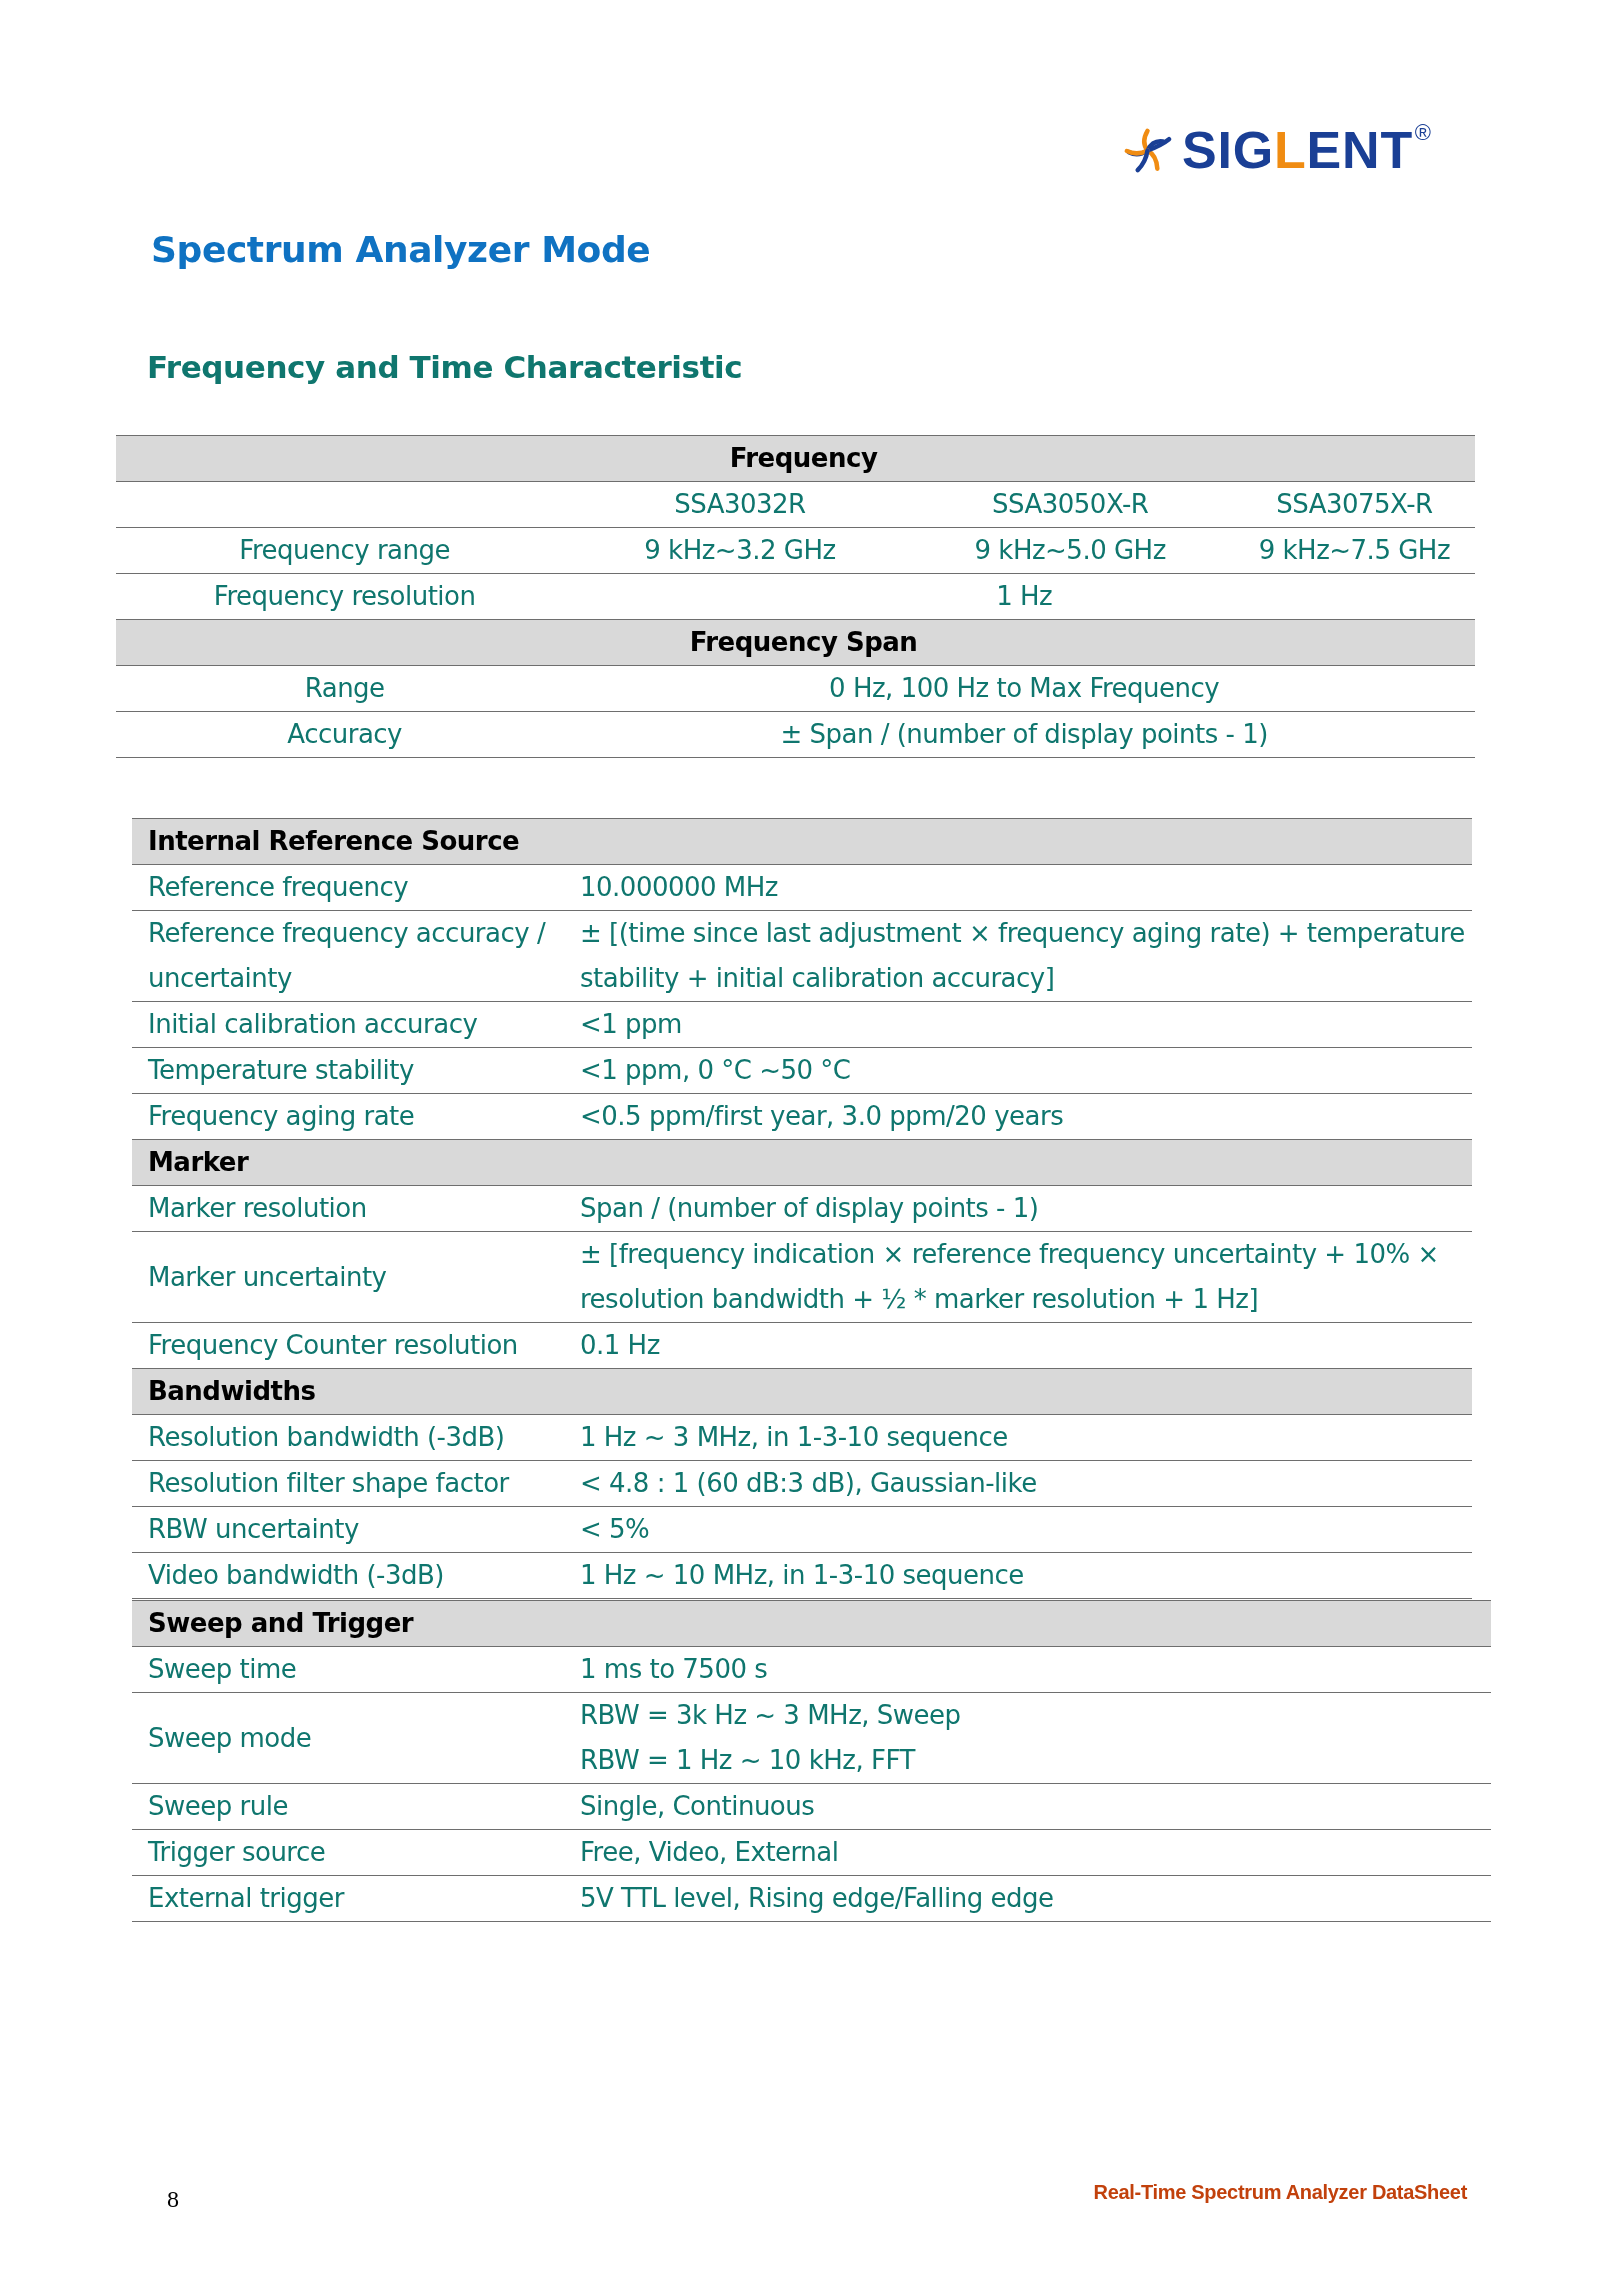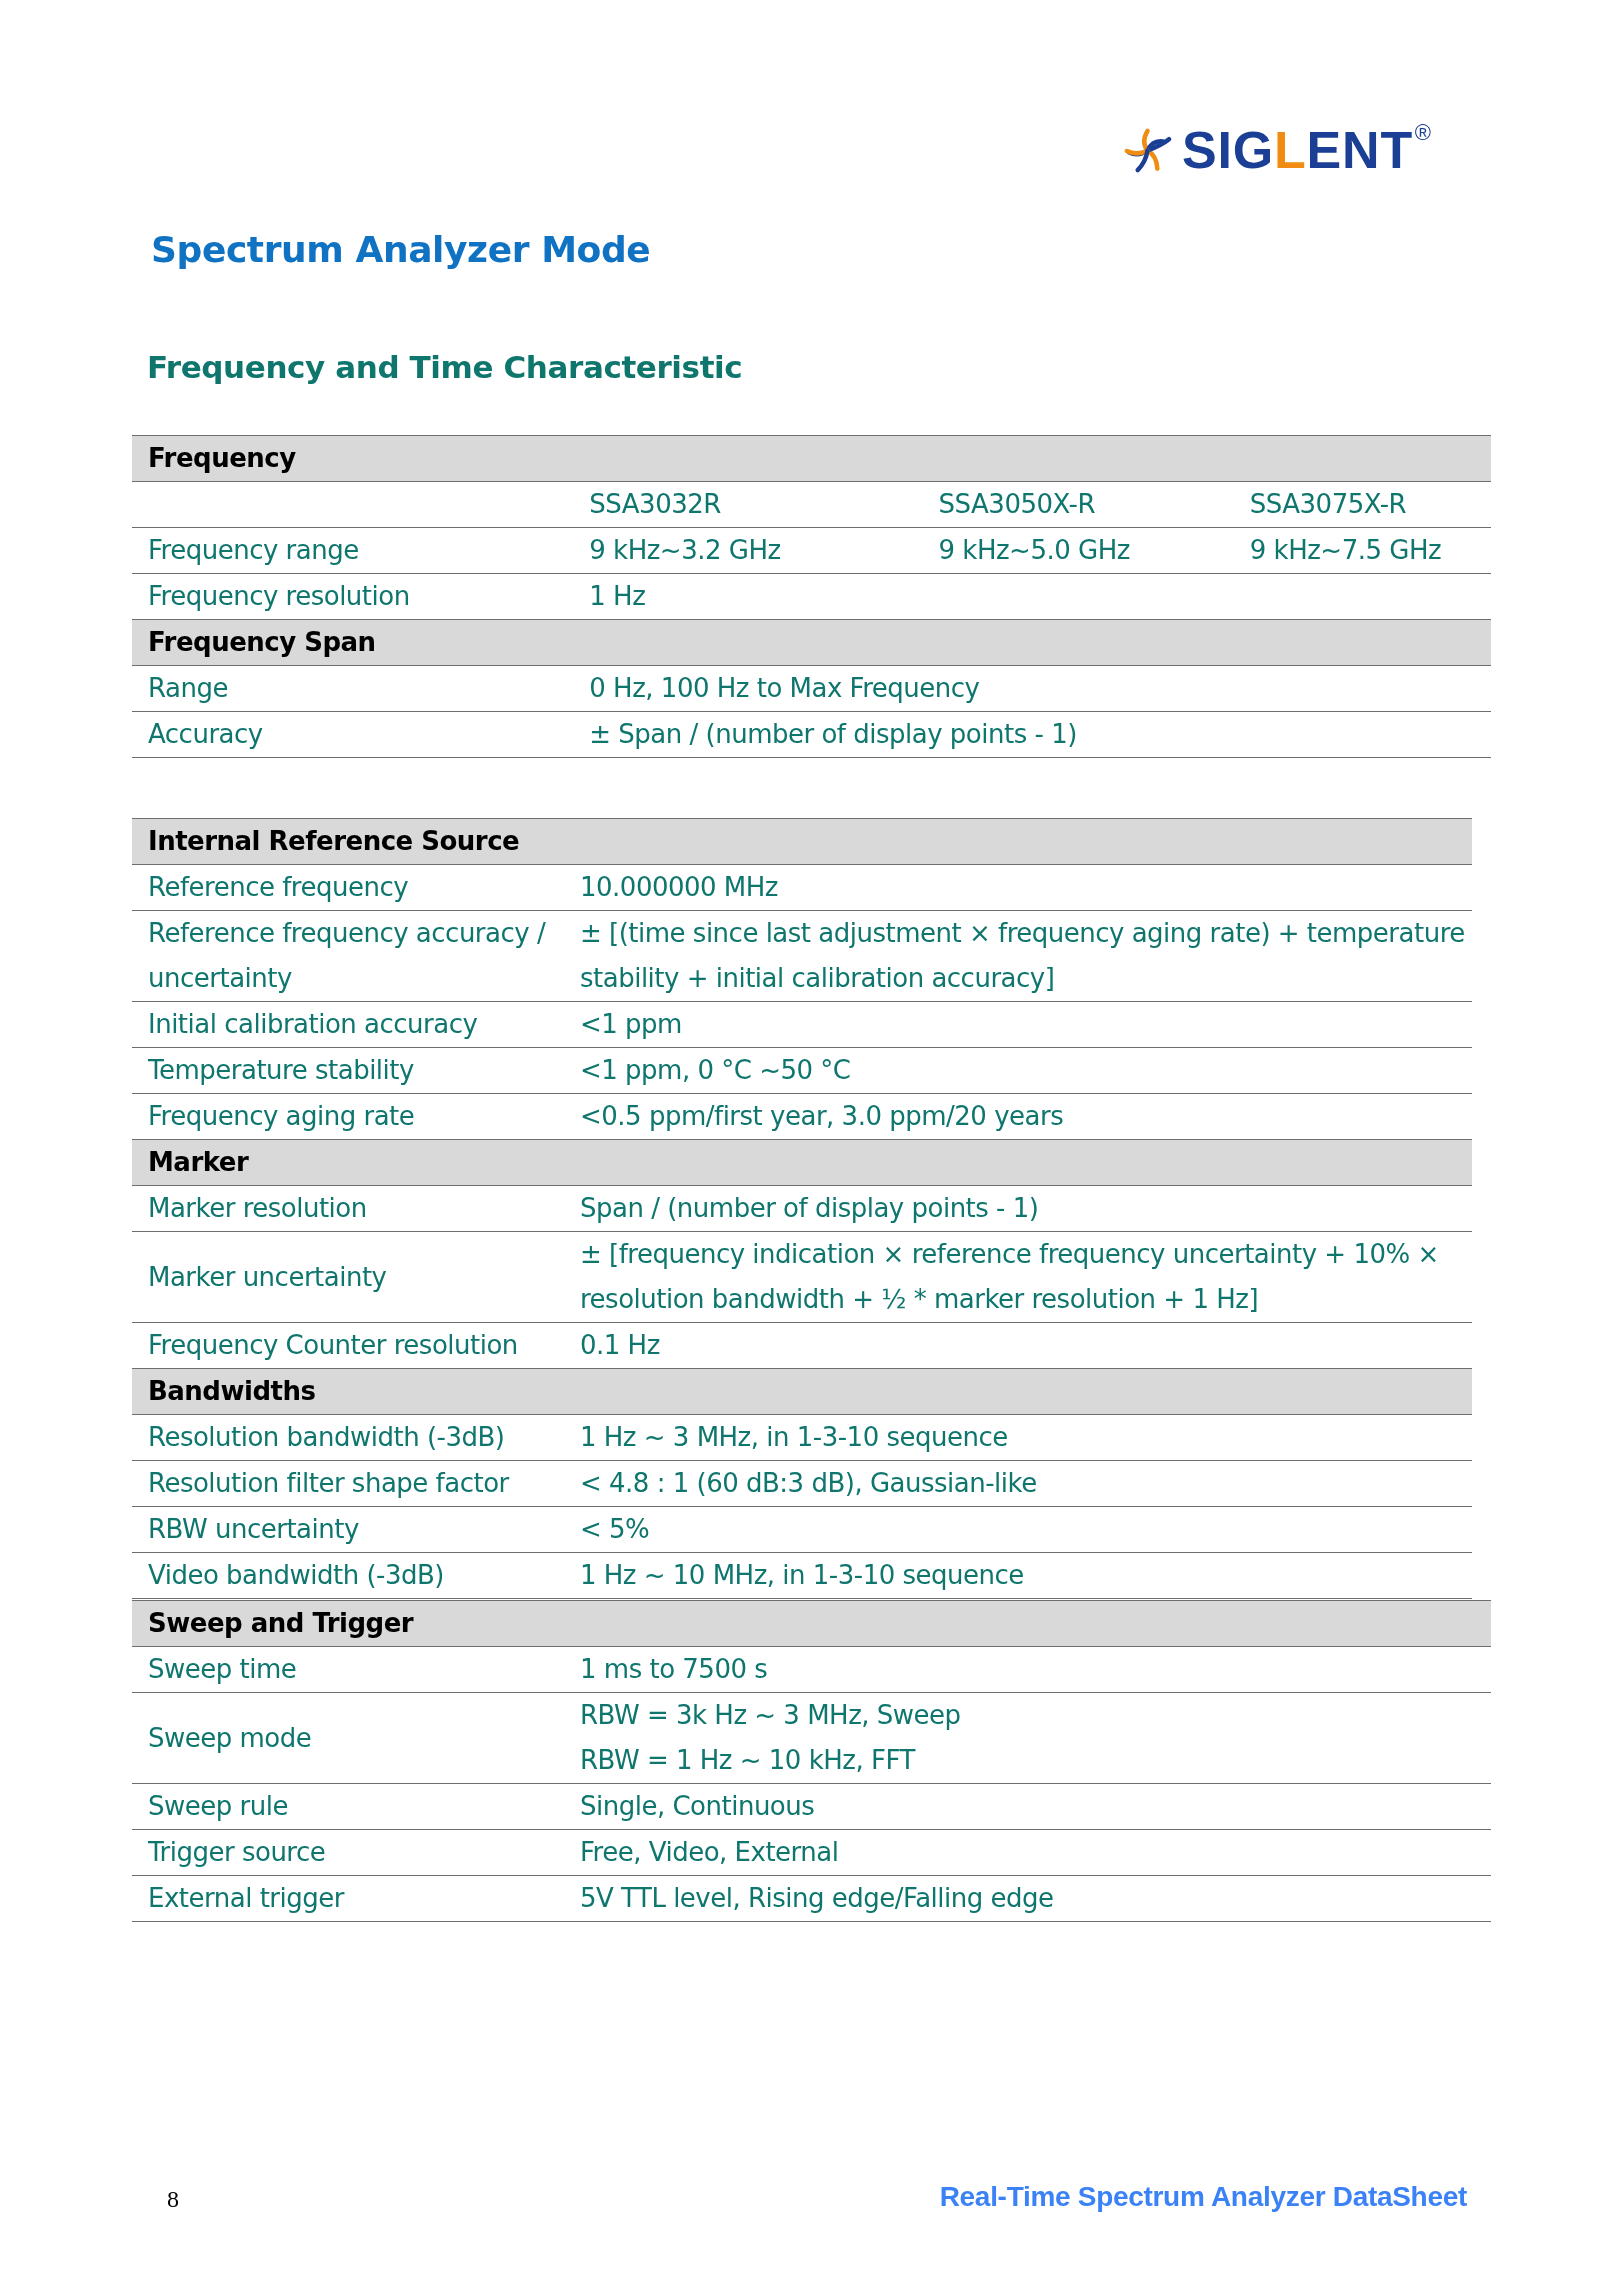--- a/index.html
+++ b/index.html
@@ -22,31 +22,31 @@
 
   table.spec { position: absolute; border-collapse: collapse; table-layout: fixed;
                font-family: "DejaVu Sans", sans-serif; font-size: 26px; letter-spacing: -0.5px; }
   table.spec td { padding: 0 0 0 16px; height: 44px; border-bottom: 1.7px solid #6e6e6e;
                   vertical-align: middle; white-space: nowrap; line-height: 45px; color: #0f766e; }
   table.spec tr.group td { background: #d9d9d9; font-weight: 700; color: #000; }
   table.spec tr.first td { border-top: 1.7px solid #6e6e6e; }
   table.spec td.wrap { white-space: normal; }
   table.spec td.multi { line-height: 45px; }
 
-  #t1 { left: 132px; top: 435px; width: 1359px; }
+  #t1 { left: 116px; top: 435px; width: 1359px; text-align: center; }
   #t1 col.c1 { width: 441px; } #t1 col.c2 { width: 349px; } #t1 col.c3 { width: 311px; } #t1 col.c4 { width: 257px; }
   #t2 { left: 132px; top: 818px; width: 1340px; }
   #t2 col.c1 { width: 432px; } #t2 col.c2 { width: 908px; }
   #t3 { left: 132px; top: 1600px; width: 1359px; }
   #t3 col.c1 { width: 432px; } #t3 col.c2 { width: 927px; }
 
   .footer-page { position: absolute; left: 167px; top: 2186px; font-family: "Liberation Serif", serif;
                  font-size: 24px; color: #000; }
   .footer-title { position: absolute; right: 156px; top: 2181px; font-family: "Liberation Sans", sans-serif;
-                  font-weight: 700; font-size: 28px; color: #3b82f6; letter-spacing: -0.3px; }
+                  font-weight: 700; font-size: 20px; color: #c2410c; letter-spacing: -0.3px; }
 </style>
 </head>
 <body>
 
 <div class="logo">
   <svg class="mark" viewBox="0 0 60 60">
     <g fill="none" stroke-width="5.5" stroke-linecap="round">
       <path d="M30 30 Q 22 20 30 6" stroke="#f08c12"></path>
       <path d="M30 30 Q 42 22 52 30" stroke="#1a3f95" transform="rotate(-30 30 30)"></path>
       <path d="M30 30 Q 40 38 38 54" stroke="#f08c12" transform="rotate(-10 30 30)"></path>

